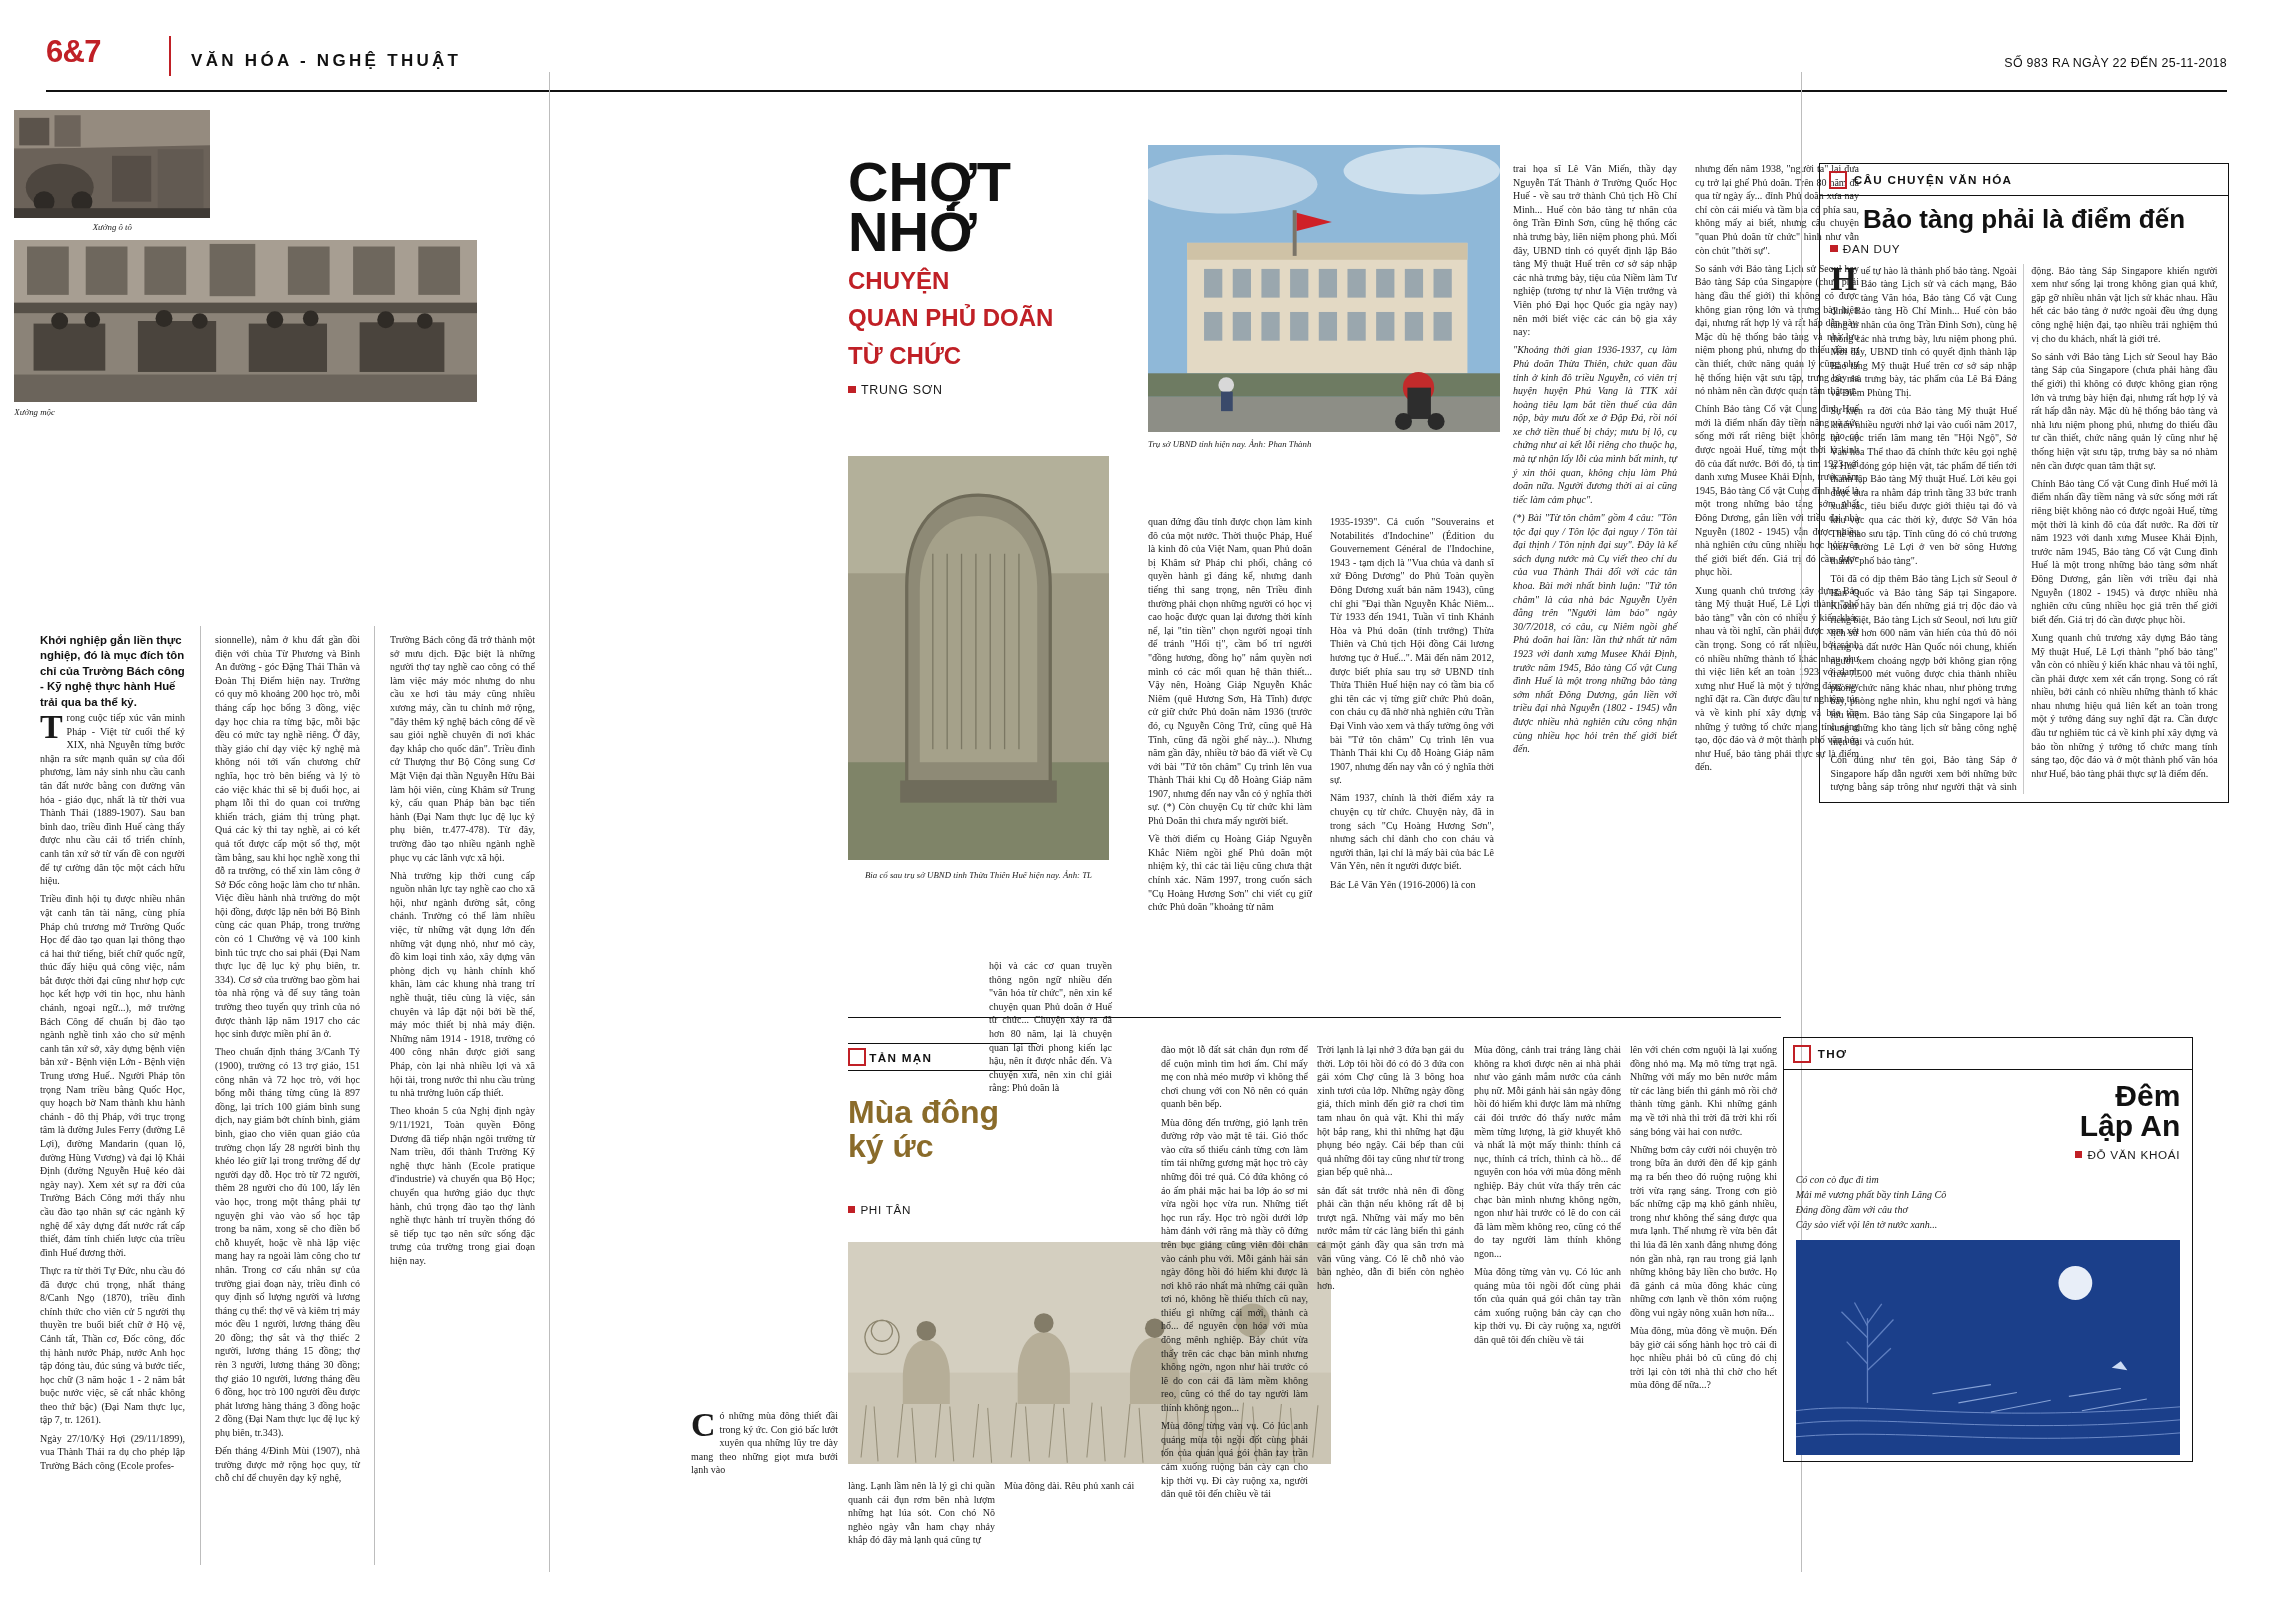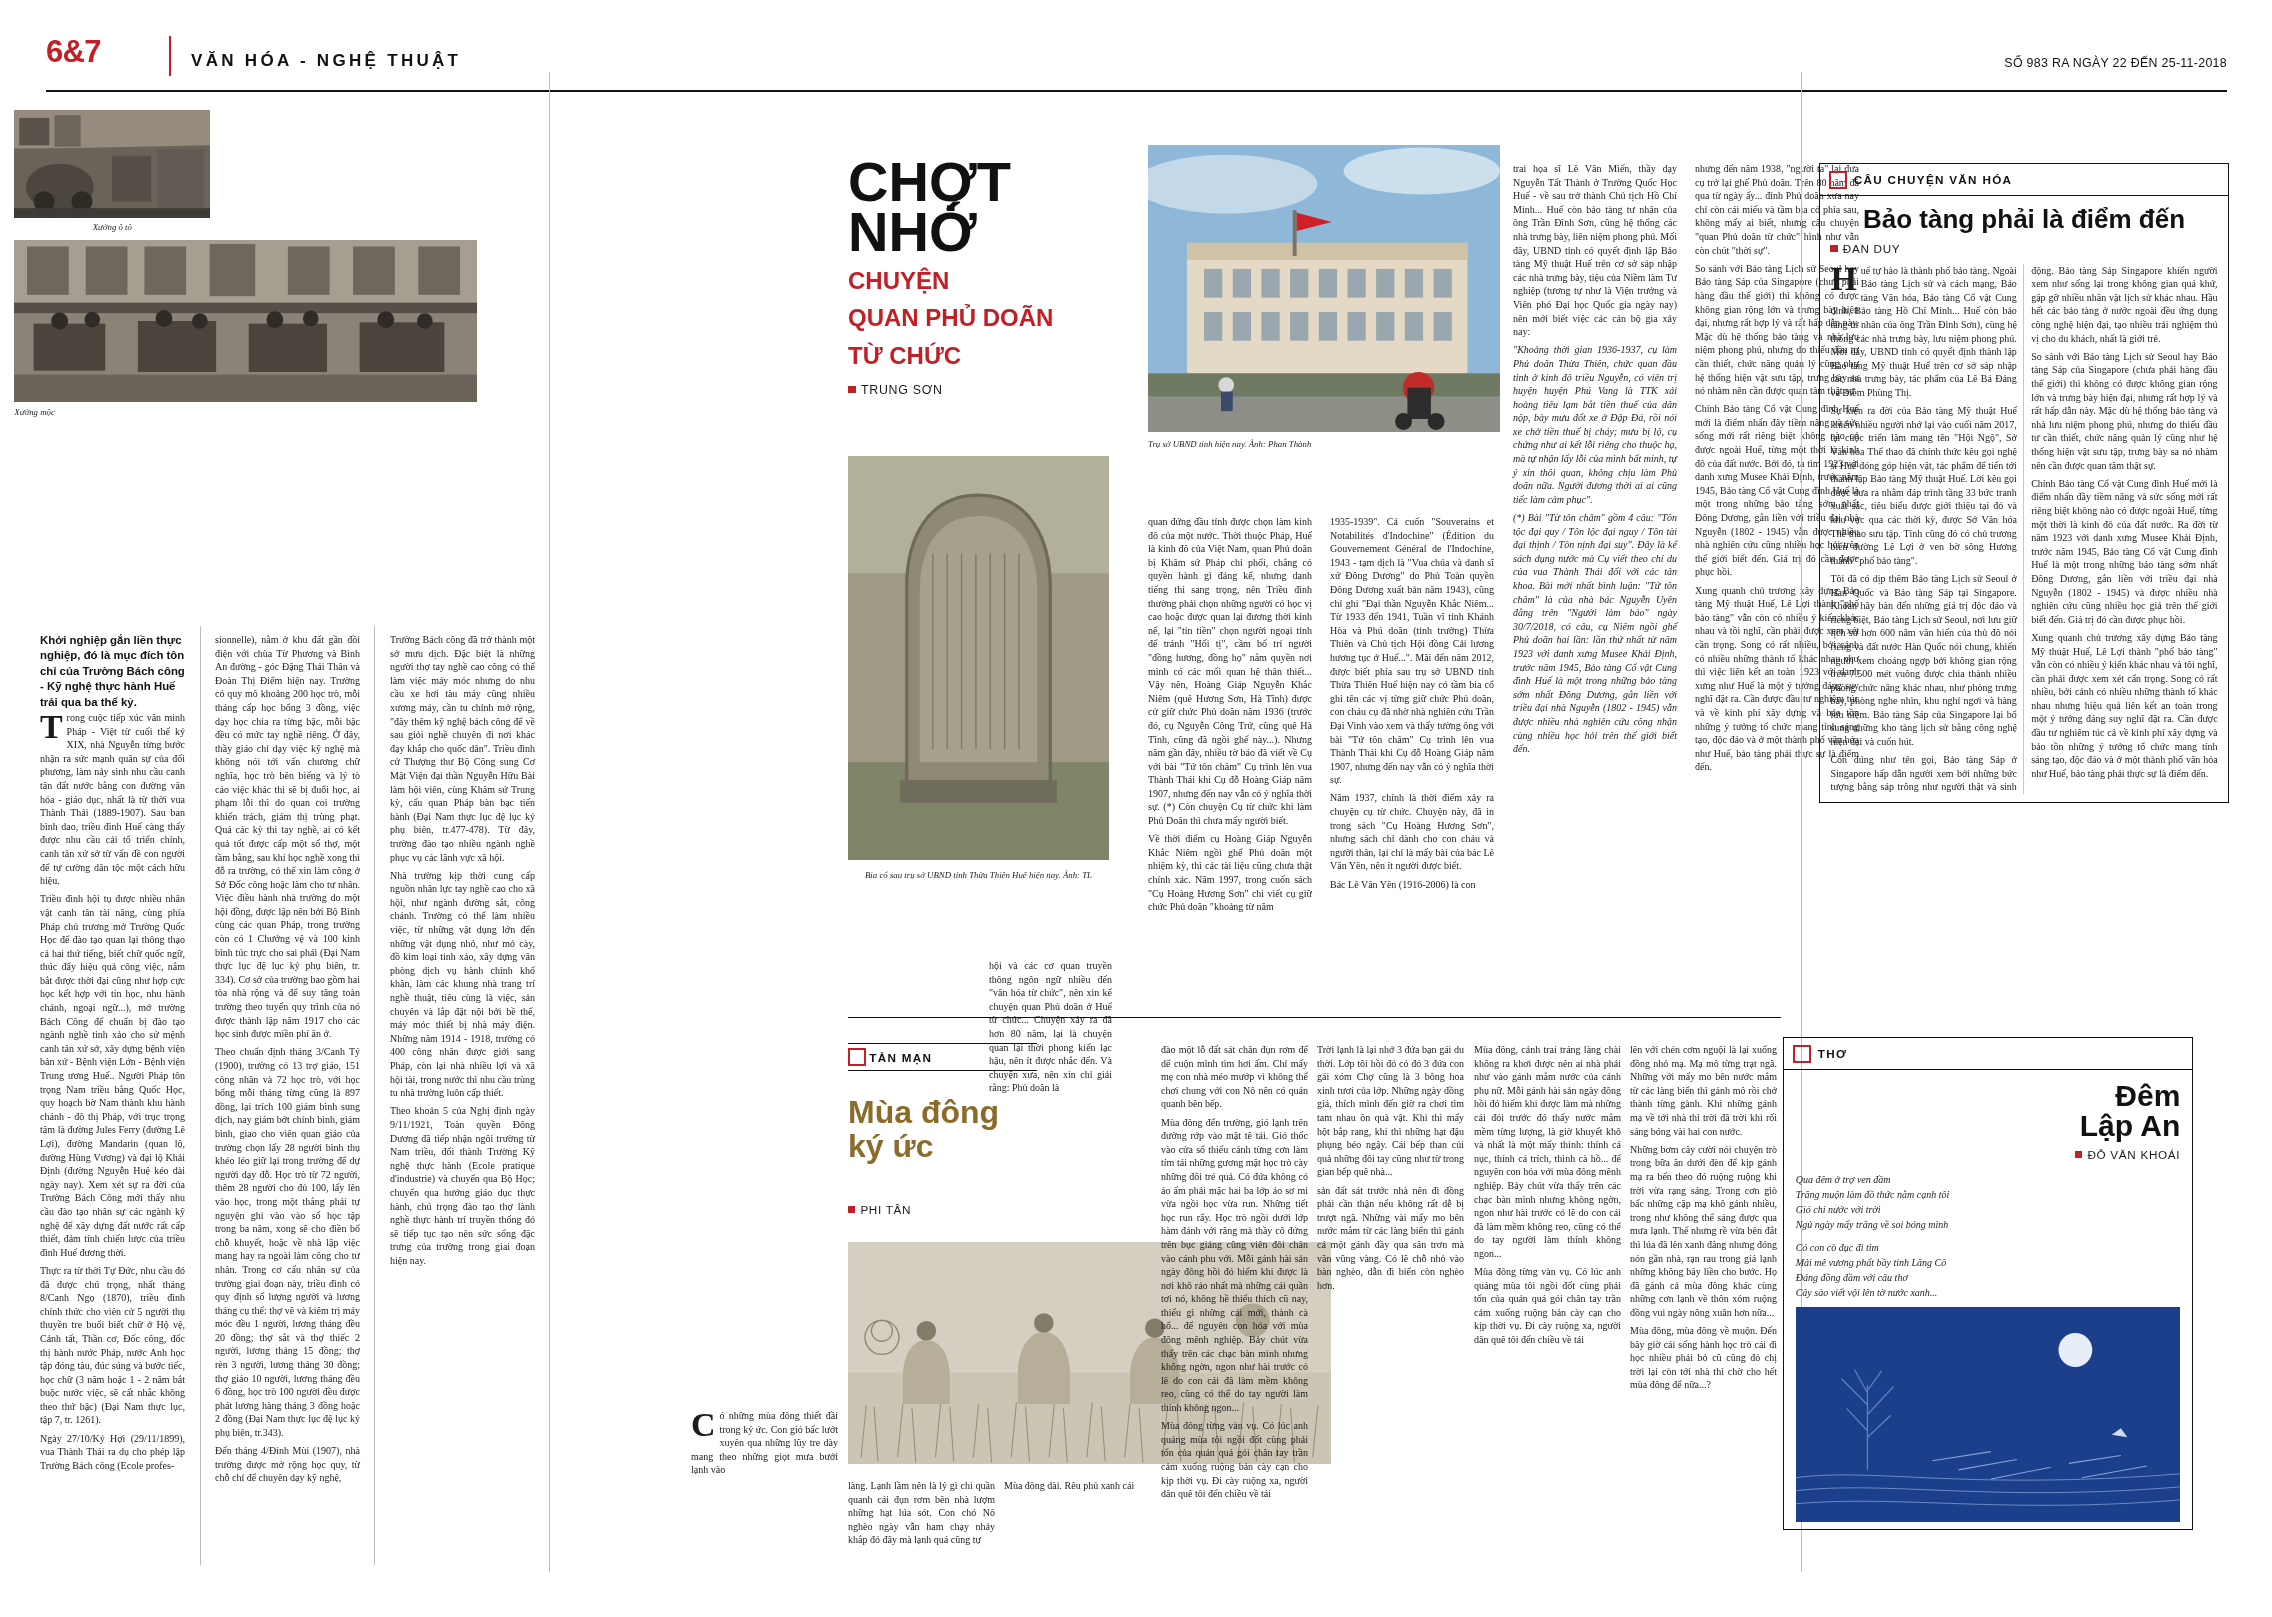--- a/index.html
+++ b/index.html
@@ -673,26 +673,20 @@
     <div class="poem-inner">
       <div class="poem-title">
         <div>Đêm</div>
         <div>Lập An</div>
       </div>
       <div class="poem-author">
         <span class="sq"></span>
         <span>ĐỖ VĂN KHOÁI</span>
       </div>
       <div class="poem-body">
-        <div class="stanza">
-          <div>Qua đêm ở trợ ven đầm</div>
-          <div>Trăng muộn làm đồ thức nằm cạnh tôi</div>
-          <div>Gió chi nước với trời</div>
-          <div>Ngủ ngày mấy trăng về soi bóng mình</div>
-        </div>
         <div class="stanza">
           <div>Có con cò đục đi tìm</div>
           <div>Mải mê vương phất bầy tinh Lăng Cô</div>
           <div>Đáng đồng đầm với câu thơ</div>
           <div>Cây sào viết vội lên tờ nước xanh...</div>
         </div>
       </div>
       <div class="poem-art">
         <svg viewBox="0 0 592 330" width="100%" height="215" preserveAspectRatio="none">
           <rect width="592" height="330" fill="#1b3f8a"></rect>

